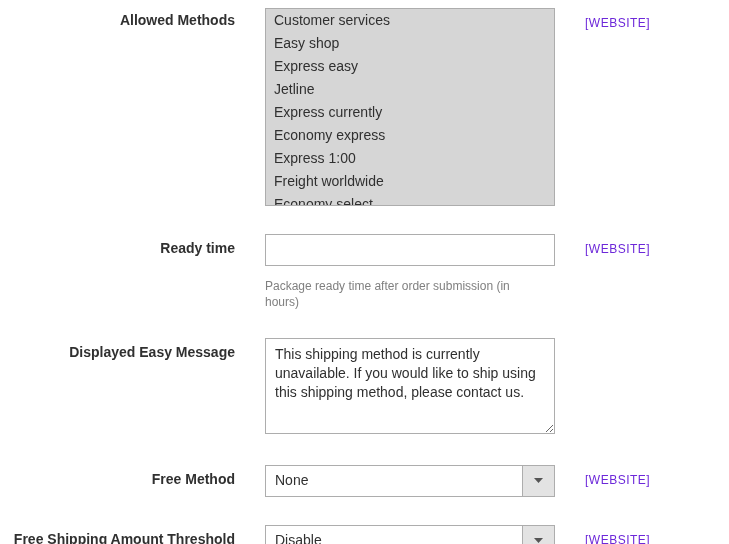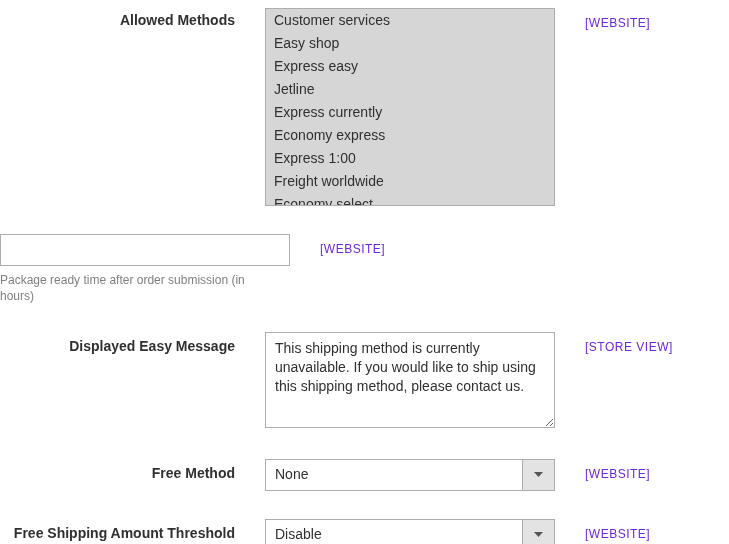--- a/index.html
+++ b/index.html
@@ -15,21 +15,21 @@
     width: 100%; height: 198px; border: 1px solid #adadad;
     background: #d6d6d6; overflow-y: scroll; font-size: 14px; color: #303030;
   }
   .multiselect .opt {
     padding: 2px 8px; cursor: default; line-height: 19px;
   }
   .text-input {
     width: 100%; height: 32px; border: 1px solid #adadad; padding: 0 9px;
     font-size: 14px; color: #303030; background: #fff;
   }
-  .help { font-size: 12px; color: #808080; margin-top: 6px; line-height: 1.35; max-width: 265px; }
+  .help { font-size: 12px; color: #808080; margin-top: 12px; line-height: 1.35; max-width: 265px; }
   .textarea {
     width: 100%; height: 96px; border: 1px solid #adadad; padding: 6px 9px;
     font-size: 14px; color: #303030; font-family: inherit; resize: both; line-height: 1.35;
   }
   .select-wrap {
     display: flex; width: 100%; height: 32px; border: 1px solid #adadad; background: #fff;
     align-items: stretch;
   }
   .select-val {
     flex: 1; padding: 6px 9px; font-size: 14px; color: #303030;
@@ -58,33 +58,33 @@
         <div class="opt">Express 1:00</div>
         <div class="opt">Freight worldwide</div>
         <div class="opt">Economy select</div>
 
       </div>
     </div>
     <div class="scope-col">[WEBSITE]</div>
   </div>
 
   <div class="row">
+    <div class="label-col">Ready time</div>
     <div class="field-col">
       <input type="text" class="text-input" value="" style="">
       <div class="help">Package ready time after order submission (in hours)</div>
     </div>
     <div class="scope-col">[WEBSITE]</div>
   </div>
 
   <div class="row">
     <div class="label-col">Displayed Easy Message</div>
     <div class="field-col">
       <textarea class="textarea" style="">This shipping method is currently unavailable. If you would like to ship using this shipping method, please contact us.</textarea>
     </div>
-    <div class="scope-col">[STORE VIEW]</div>
   </div>
 
   <div class="row">
     <div class="label-col">Free Method</div>
     <div class="field-col">
       <div class="select-wrap">
         <div class="select-val">None</div>
         <div class="select-btn">
           <svg viewBox="0 0 9 6">
               <path d="M0 0 L4.5 5 L9 0 Z" fill="#555"></path>

